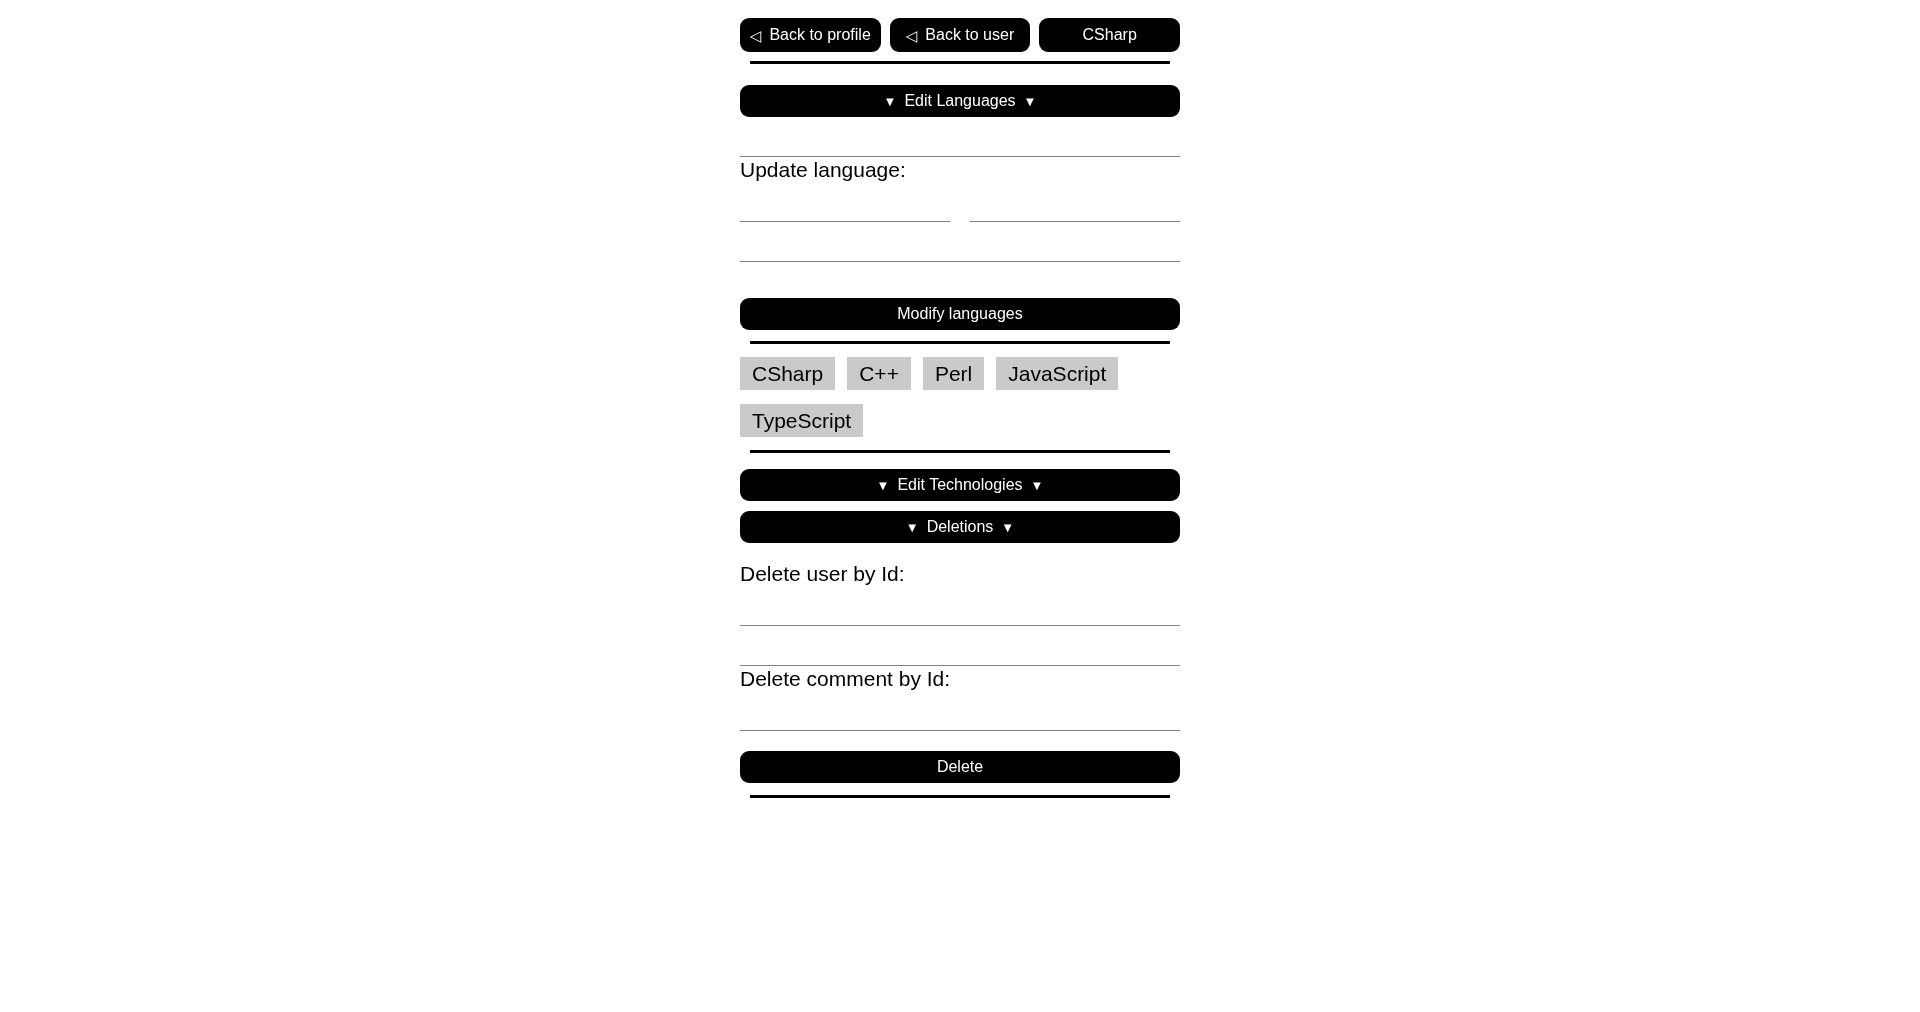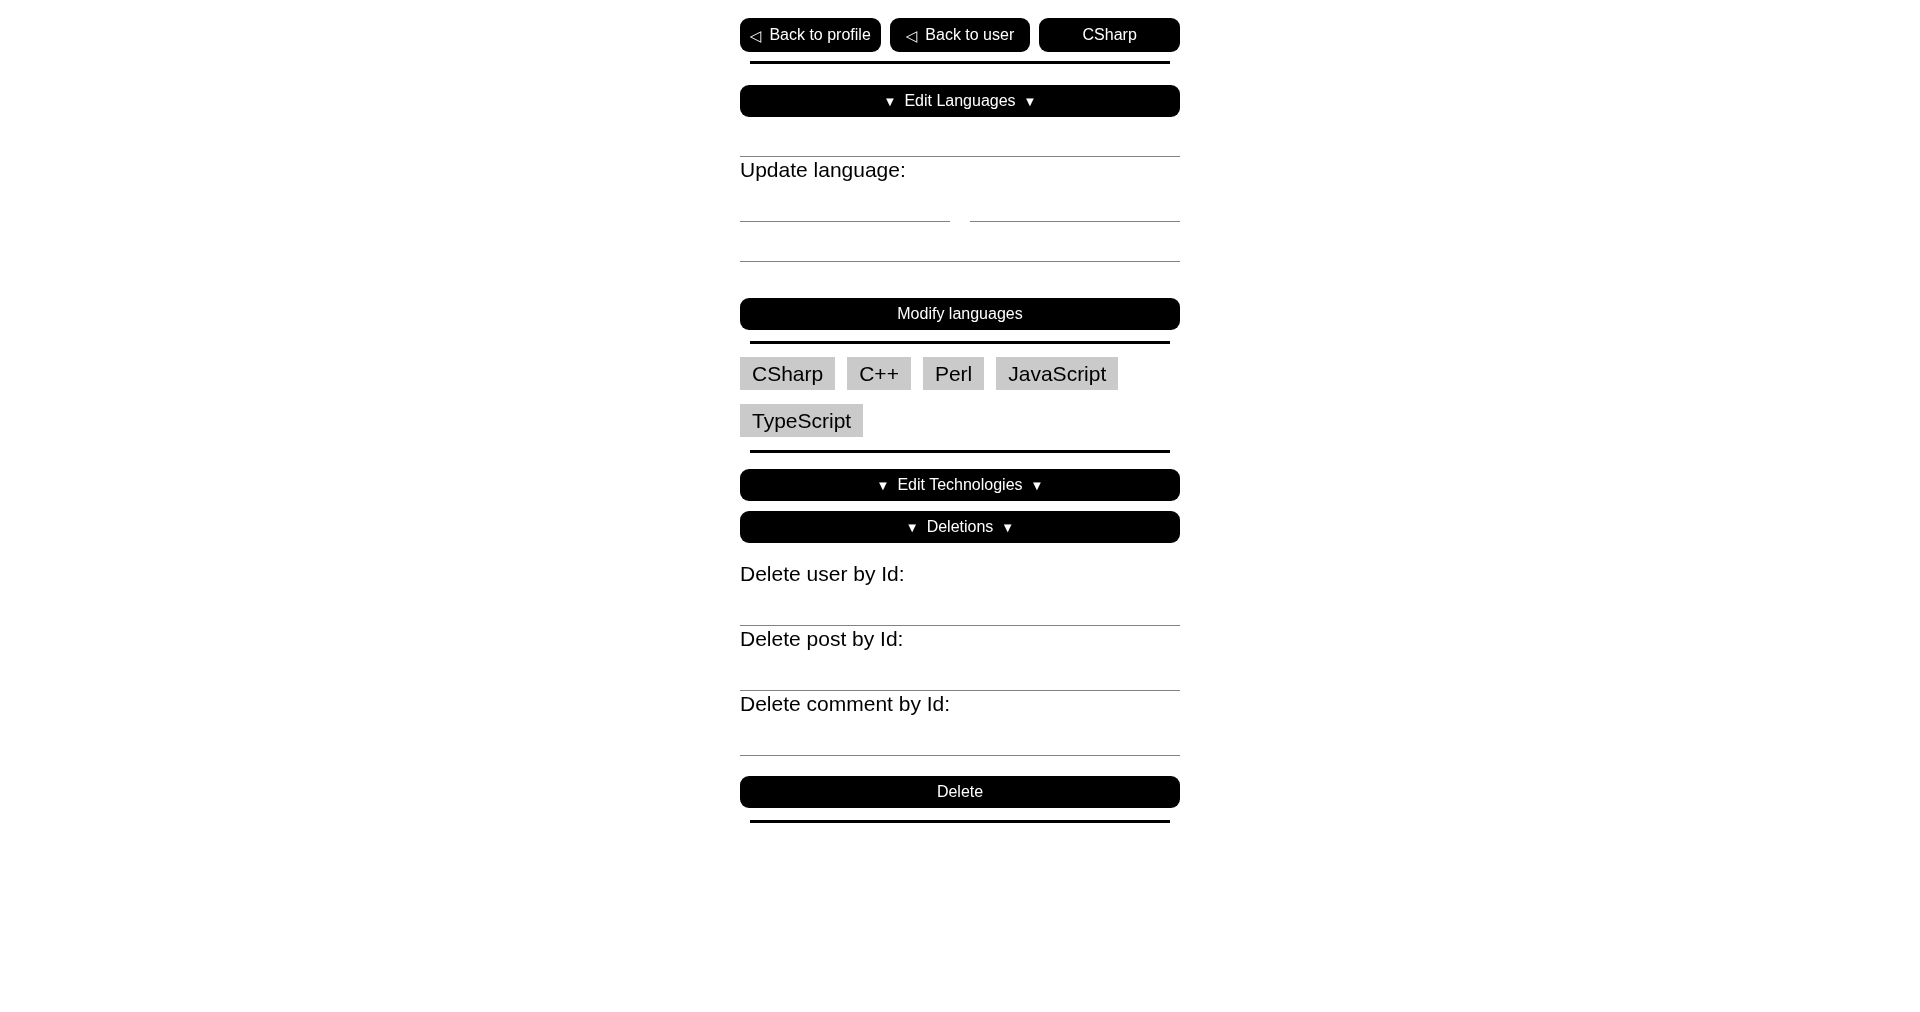--- a/index.html
+++ b/index.html
@@ -128,21 +128,20 @@
 
   <button class="btn wide toggle-gap">
     <span class="tri">▼</span>
     <span>Deletions</span>
     <span class="tri">▼</span>
   </button>
 
   <label class="field-label first-del">Delete user by Id:</label>
   <input class="line-input" type="text" value="" style="">
 
-  <label class="field-label">Delete post by Id:</label>
   <input class="line-input" type="text" value="" style="">
 
   <label class="field-label">Delete comment by Id:</label>
   <input class="line-input" type="text" value="" style="">
 
   <button class="btn wide action-btn delete-btn">
     <span>Delete</span>
   </button>
 
   <hr class="thick bottom">

